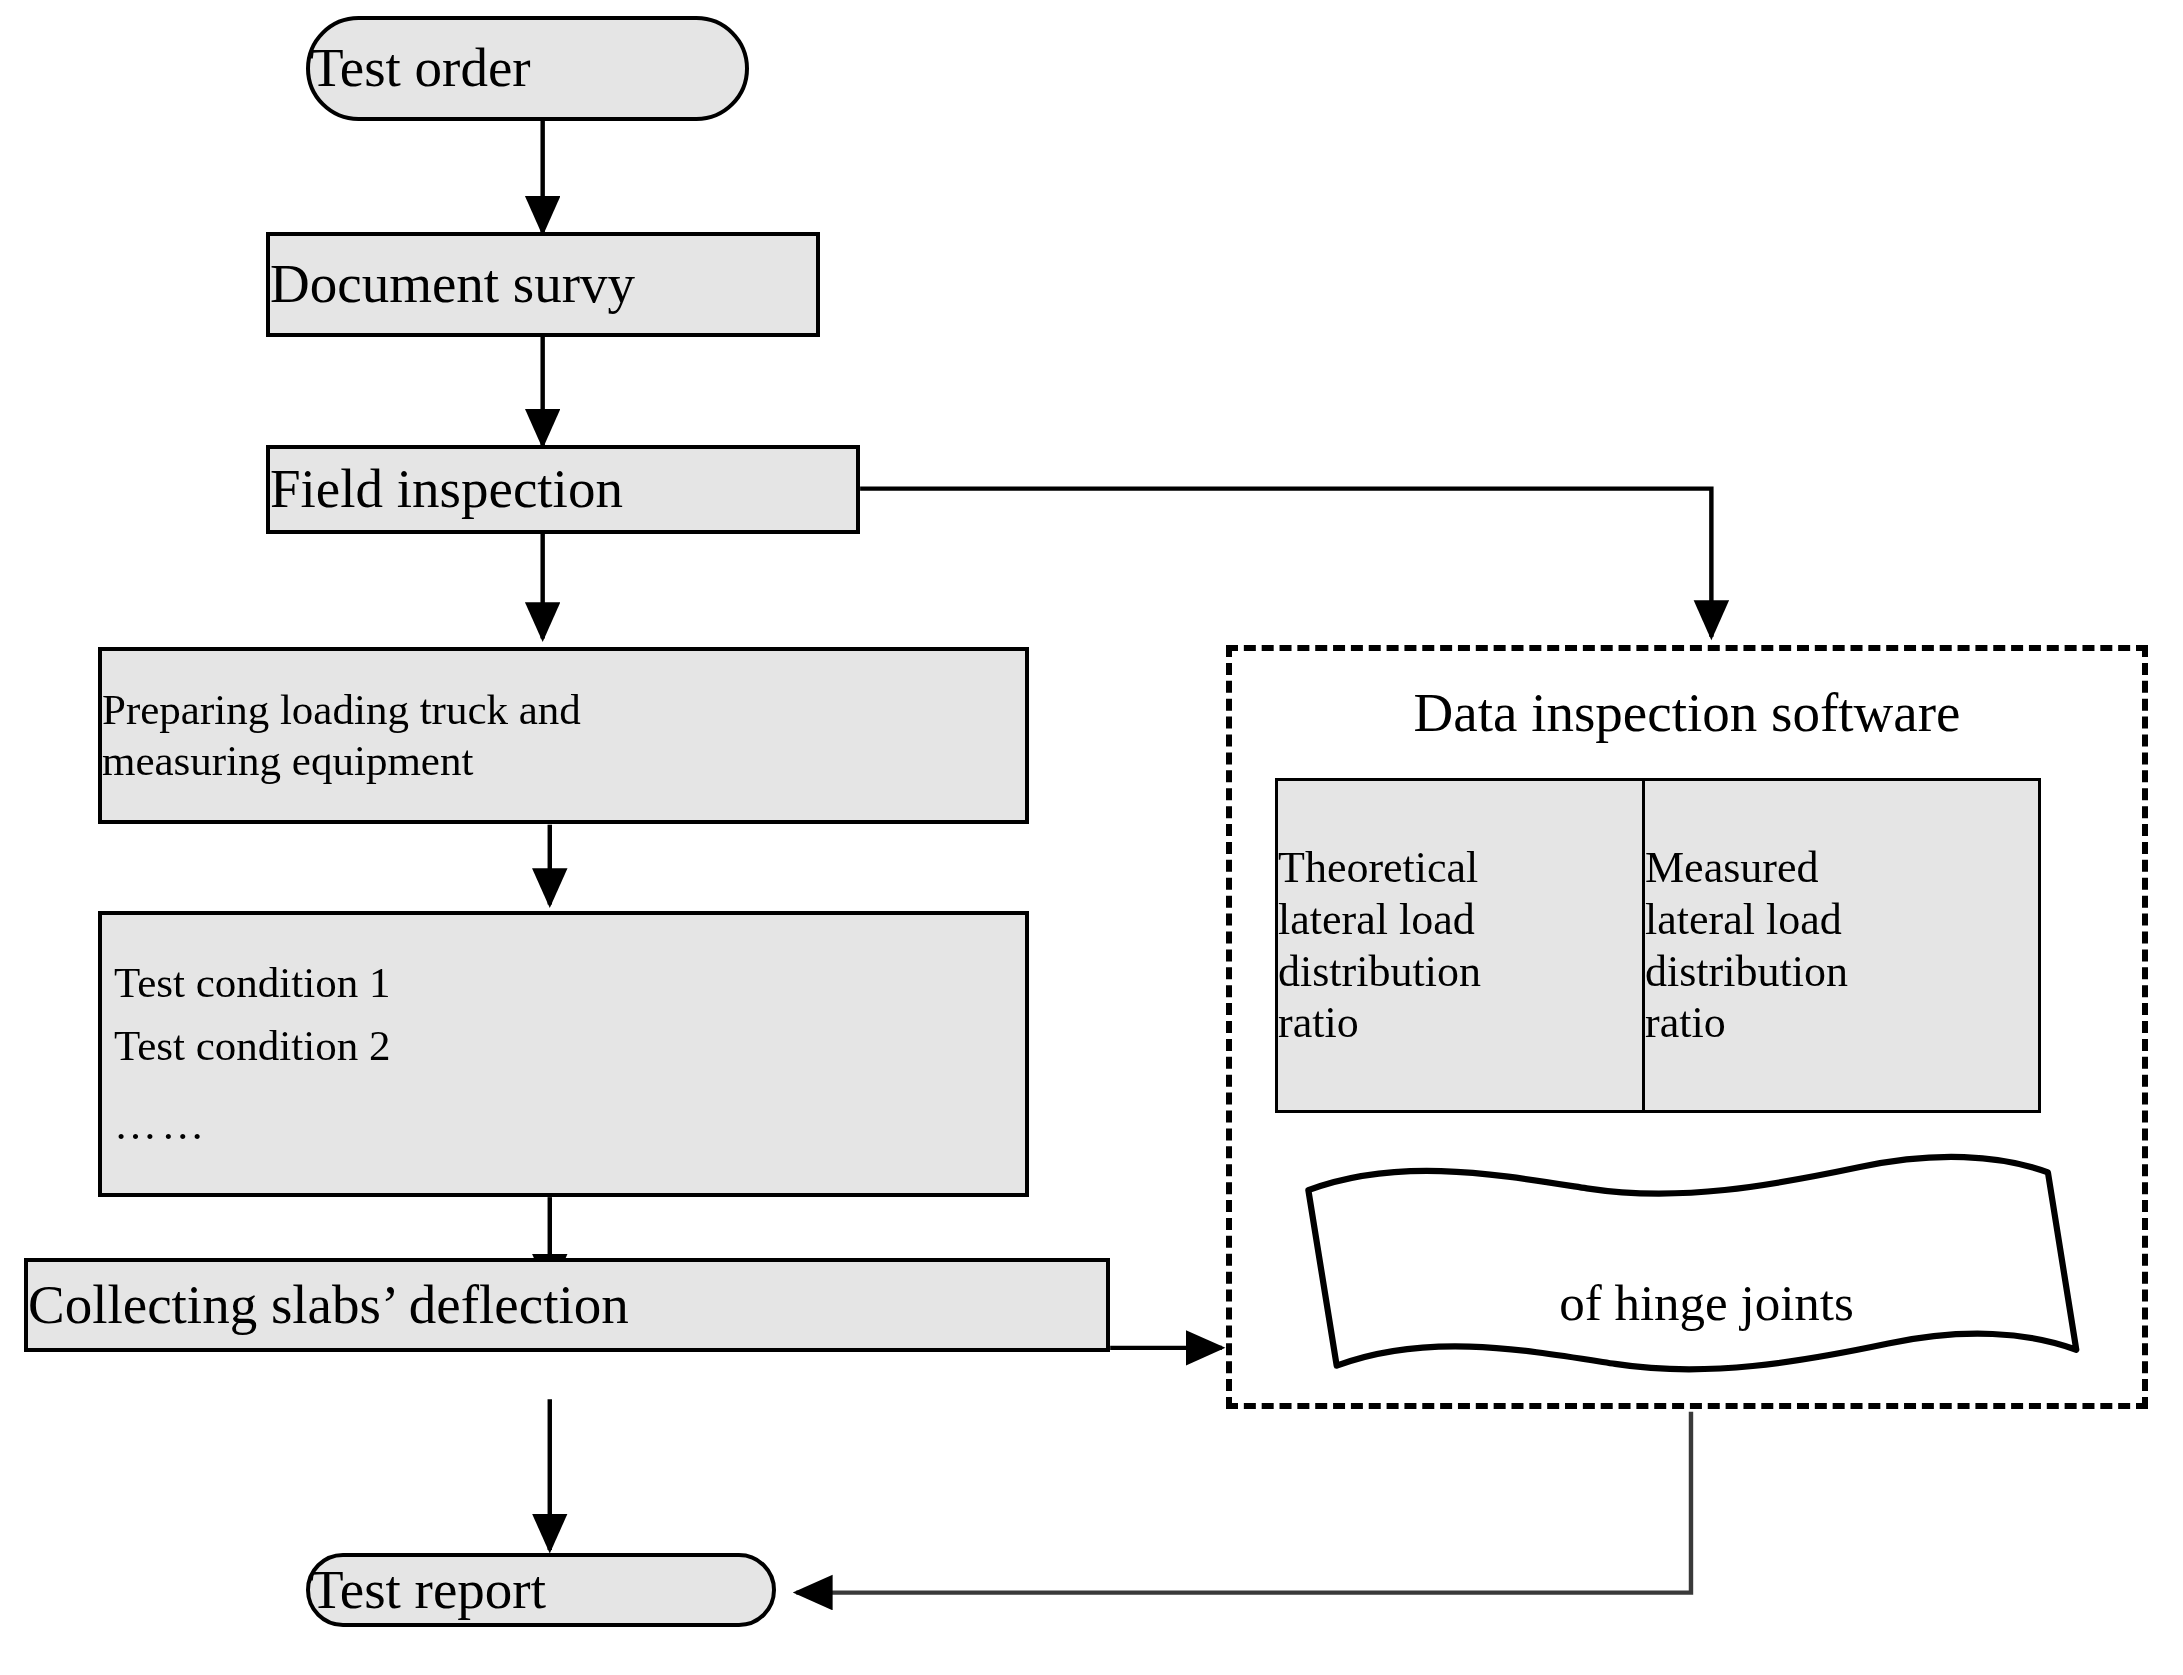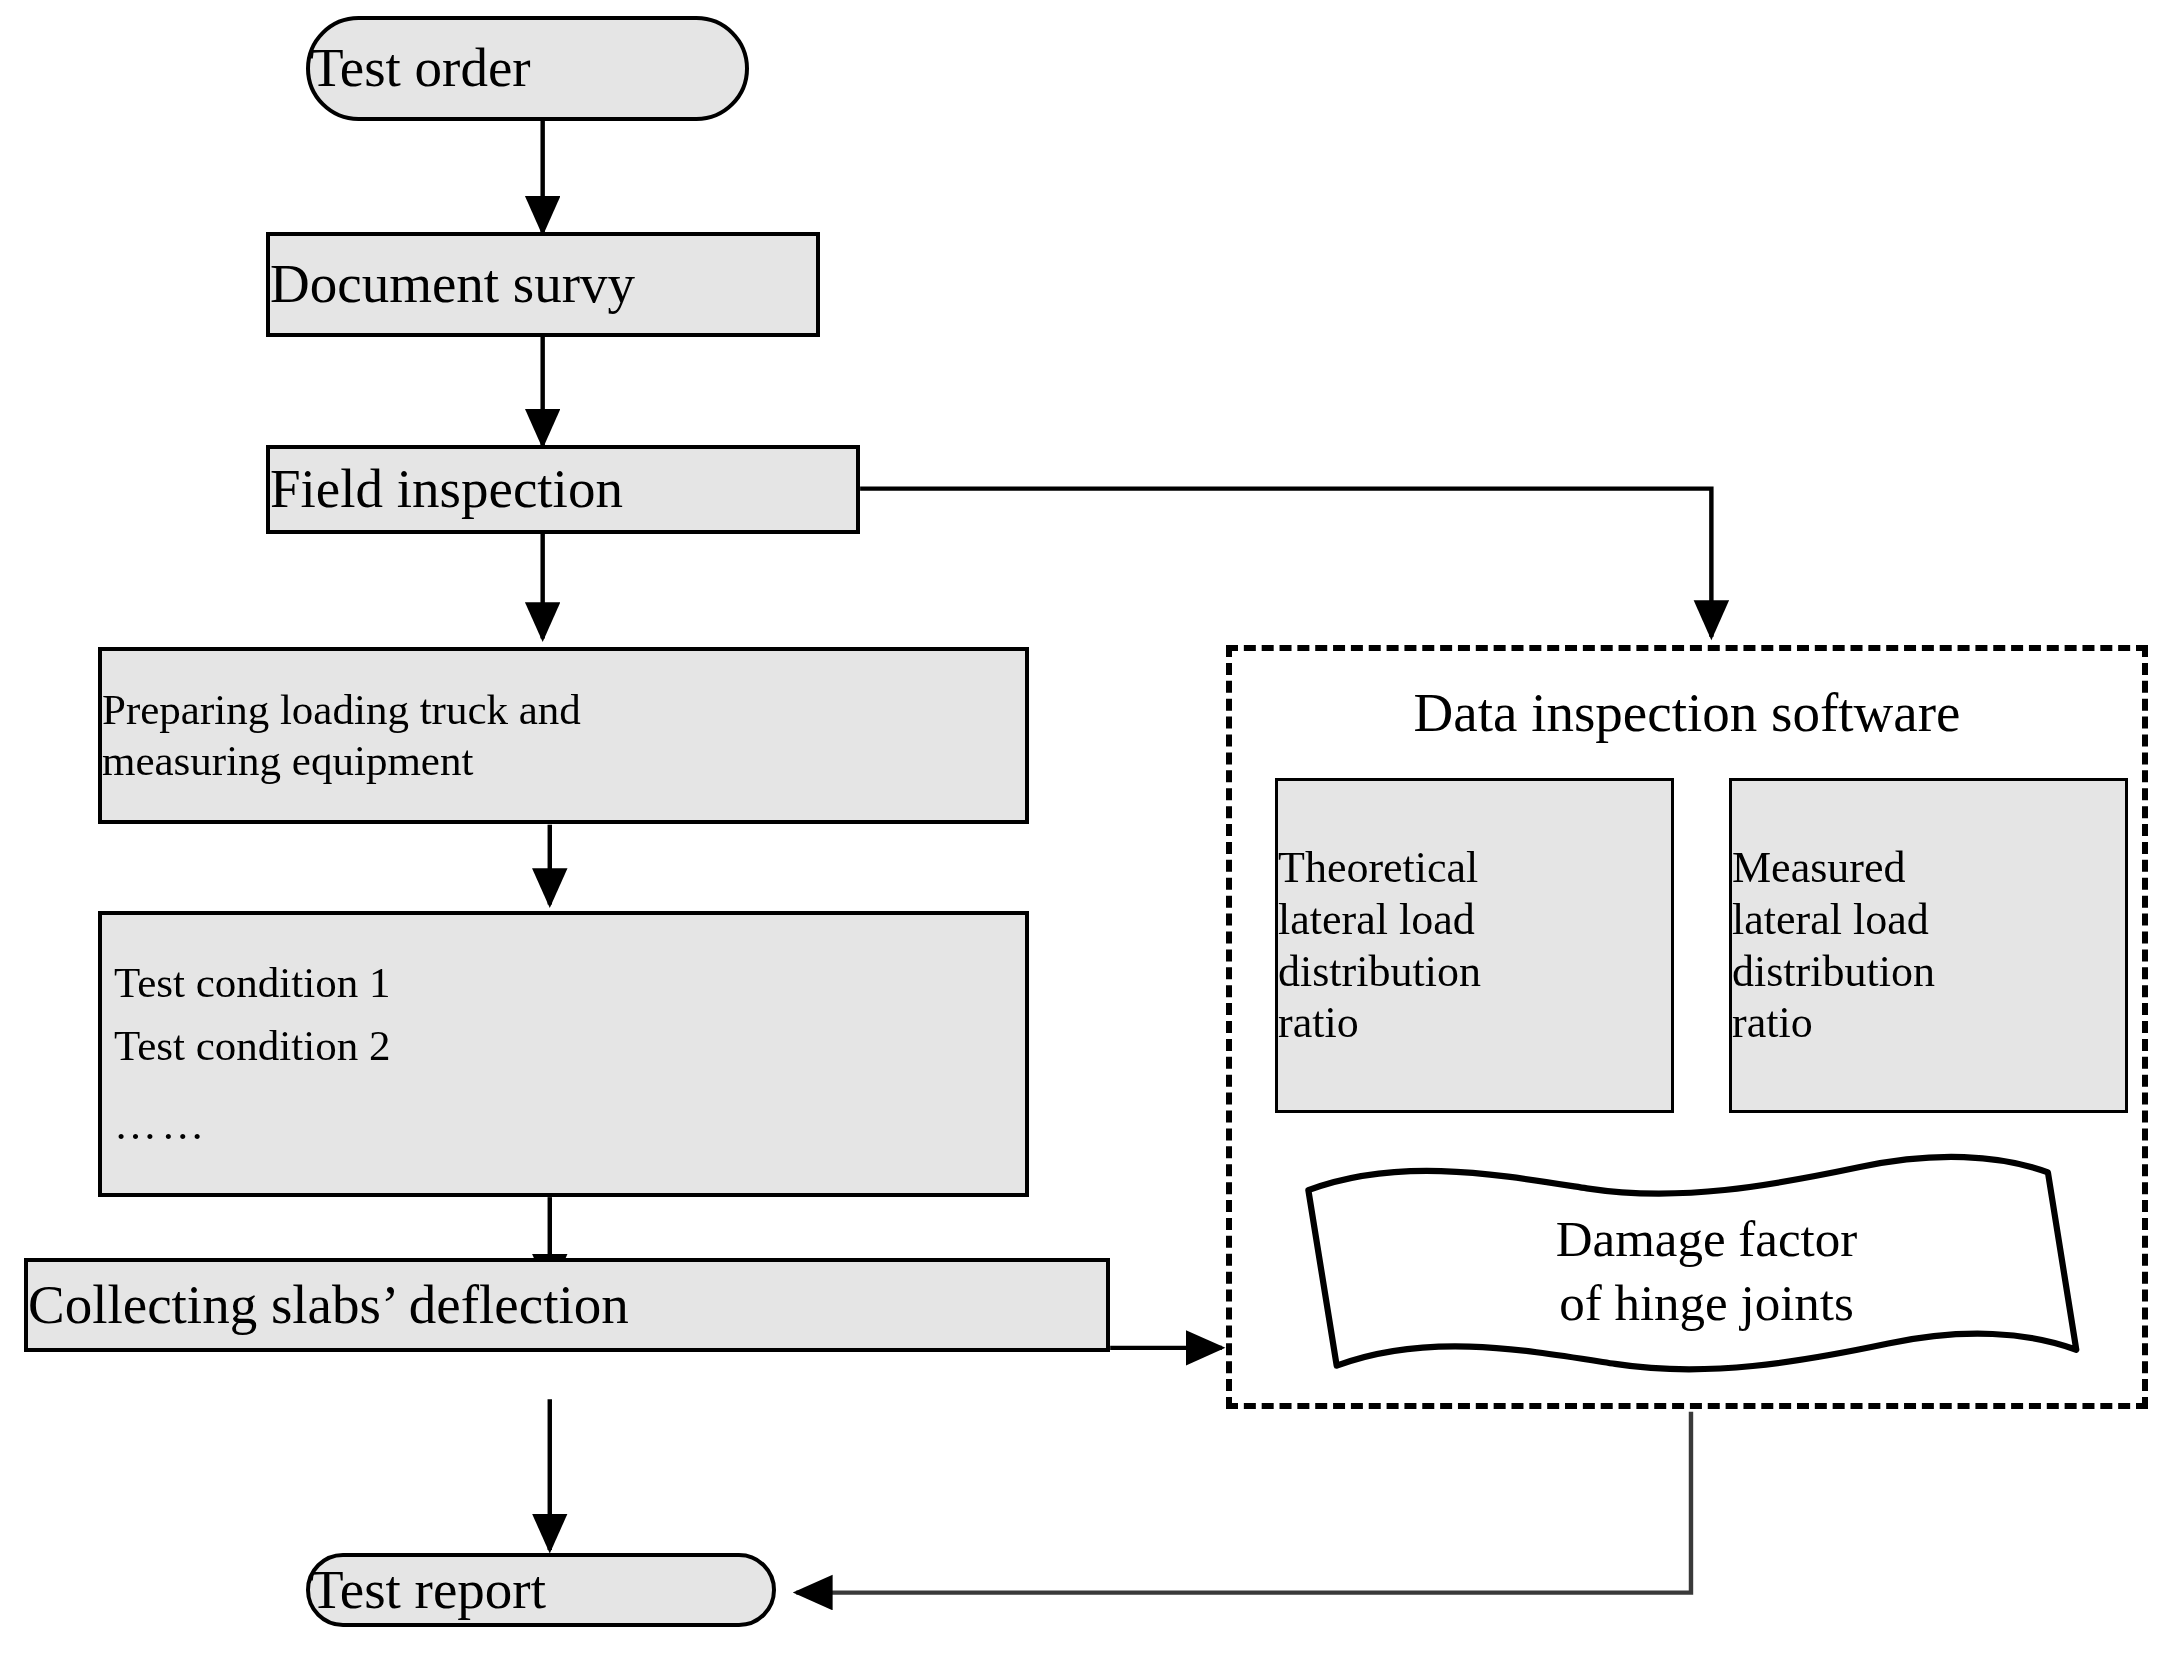--- a/index.html
+++ b/index.html
@@ -94,37 +94,36 @@
 
   <div class="dash-title" style="left:1226px;top:681px;width:922px;">Data inspection software</div>
 
   <div class="node rect thin t-sm" style="left:1275px;top:778px;width:399px;height:335px;">
     <span class="ln">Theoretical</span>
     <span class="ln">lateral load</span>
     <span class="ln">distribution</span>
     <span class="ln">ratio</span>
   </div>
 
-  <div class="node rect thin t-sm" style="left:1729px;top:778px;width:399px;height:335px;">
+  <div class="node rect thin t-sm" style="left:1642px;top:778px;width:399px;height:335px;">
     <span class="ln">Measured</span>
     <span class="ln">lateral load</span>
     <span class="ln">distribution</span>
     <span class="ln">ratio</span>
   </div>
 
   <div class="wave-wrap" style="left:1303px;top:1144px;width:807px;height:235px;">
     <svg width="807" height="235" viewBox="0 0 910 265">
       <path d="M 38 250
                C 140 212, 250 232, 352 248
                C 455 264, 560 246, 660 225
                C 745 207, 818 212, 872 232
                L 840 32
                C 786 12, 712 8, 628 26
                C 528 47, 424 66, 320 50
                C 218 34, 108 14, 6 52
                Z" fill="#ffffff" stroke="#000" stroke-width="7" stroke-linejoin="round"></path>
     </svg>
-    <div class="wave-text" style="top:64px;">Damage factor</div>
     <div class="wave-text" style="top:128px;">of hinge joints</div>
   </div>
 
 </div>
 
 
 </body></html>

